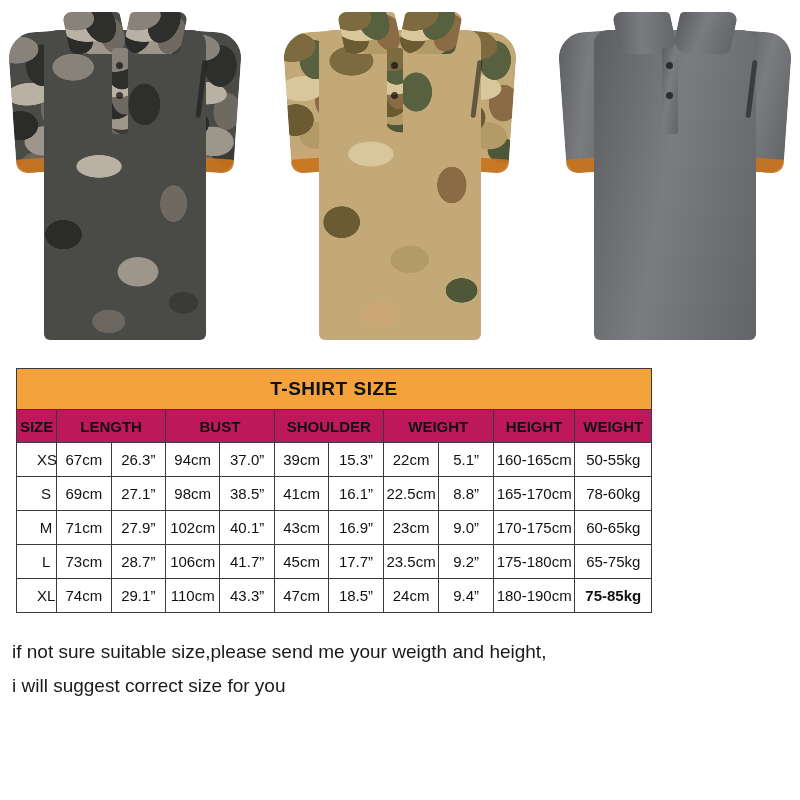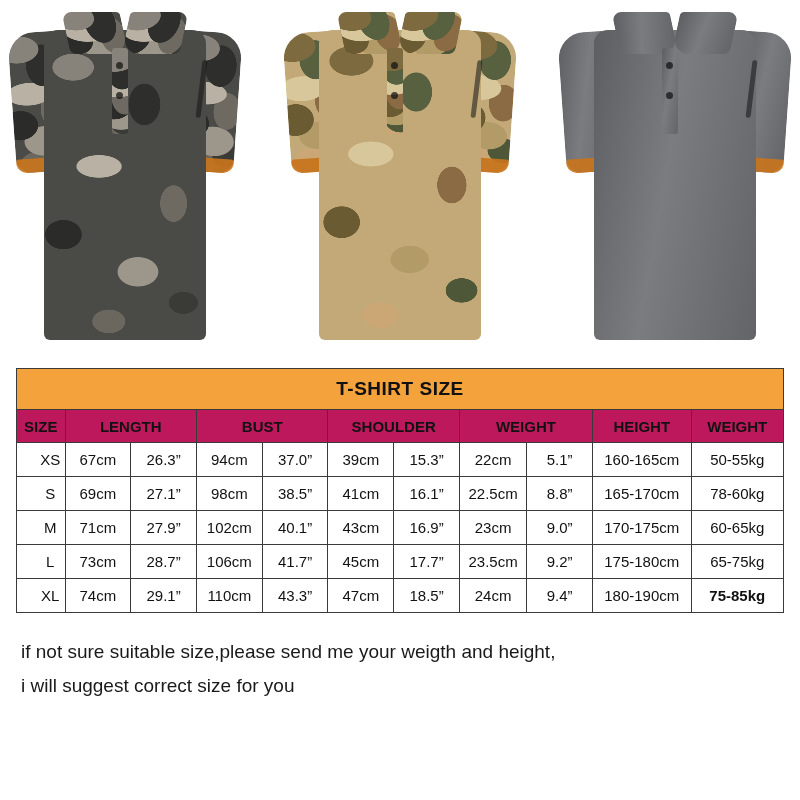--- a/index.html
+++ b/index.html
@@ -144,21 +144,21 @@
   }
   
   .shirtC .body-piece, .shirtC .sleeve, .shirtC .collar:before, .shirtC .collar:after, .shirtC .placket {
     background-color: #6e7074;
     background-image: linear-gradient(100deg, #5c5e62 0%, #7a7c80 45%, #626468 100%);
   }
 
   
   .table-area {
     position: relative;
-    width: 768px;
+    width: 636px;
     margin: 8px 16px 0 16px;
   }
   table.size-table {
     border-collapse: collapse;
     width: 100%;
     table-layout: fixed;
   }
   table.size-table td, table.size-table th {
     border: 1px solid #3a3a3a;
     text-align: center;
@@ -190,21 +190,21 @@
     font-size: 15px;
     padding-left: 20px;
   }
   .size-table tbody td.bold-cell {
     font-weight: bold;
     margin-left: 28px;
   }
 
   
   .note {
-    margin: 22px 16px 0 21px;
+    margin: 22px 16px 0 12px;
     font-size: 19px;
     line-height: 34px;
     color: #1a1a1a;
     font-family: "Liberation Sans", sans-serif;
   }
 </style>
 </head>
 <body>
 
 <div class="page">

